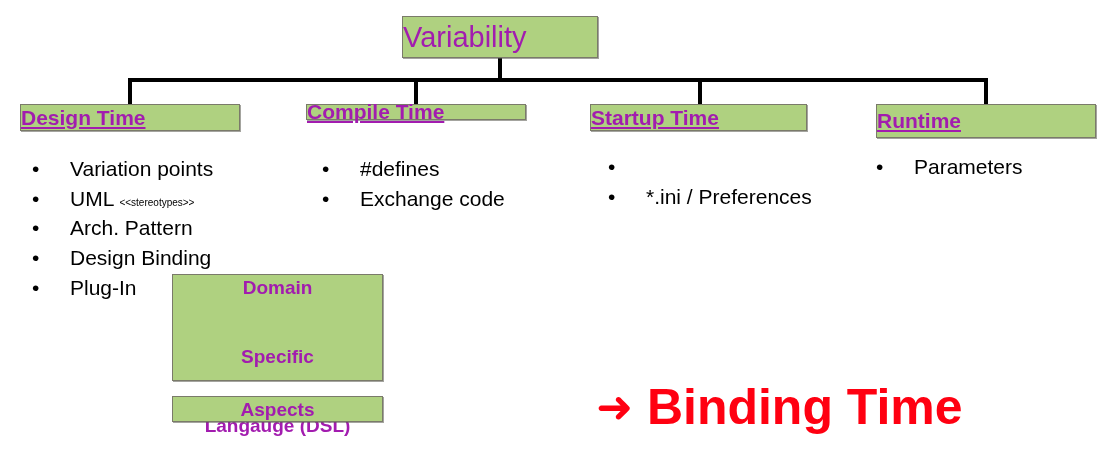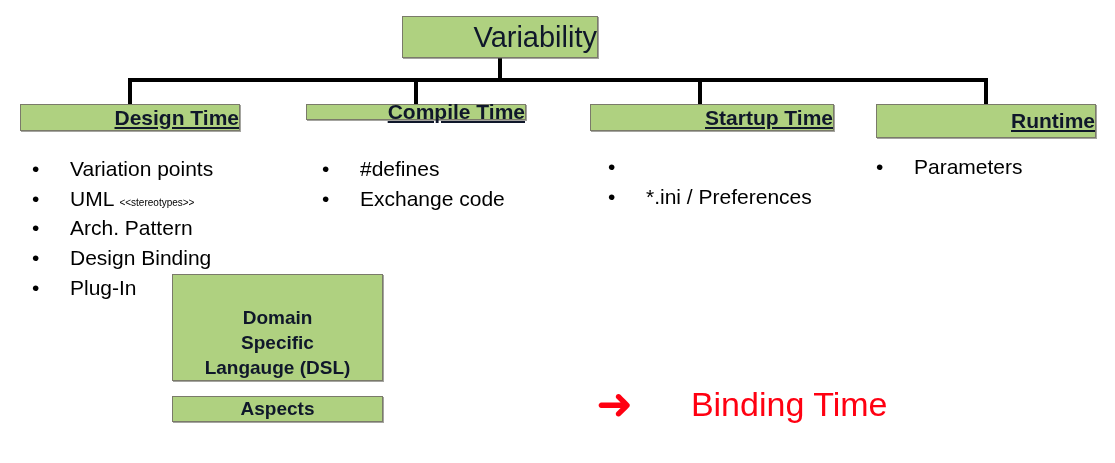--- a/index.html
+++ b/index.html
@@ -20,40 +20,41 @@
 
   
   .gbox {
     position: absolute;
     background: #AFD180;
     border: 1px solid #7a7a6a;
     box-sizing: border-box;
     box-shadow: 1px 1px 0 0 rgba(90,90,80,0.55);
     display: flex;
     align-items: center;
-    justify-content: flex-end;
+    justify-content: flex-start;
     text-align: center;
-    color: #0f172a;
+    color: #a21caf;
     z-index: 3;
   }
   .gbox.title {
     font-size: 29px;
     font-weight: 400;
     letter-spacing: 0px;
   }
   .gbox.header {
     font-size: 21px;
     font-weight: bold;
     text-decoration: underline;
   }
   .gbox.block {
     font-size: 19px;
     font-weight: bold;
     line-height: 1.32;
     flex-direction: column;
+    gap: 44px;
   }
 
   
   .line {
     position: absolute;
     background: #000000;
     z-index: 1;
   }
   .line.v { width: 4px; }
   .line.h { height: 4px; }
@@ -100,24 +101,23 @@
     white-space: nowrap;
   }
   #binding-time .arrow {
     font-size: 44px;
     line-height: 1;
     margin-right: 14px;
     font-family: "DejaVu Sans", sans-serif;
     font-weight: bold;
   }
   #binding-time .bt-label {
-    font-size: 34px;
+    font-size: 50px;
     line-height: 1;
-    font-weight: 400;
-    margin-left: 44px;
+    font-weight: 700;
   }
 </style>
 </head>
 <body>
 
 <div id="canvas">
 
   <div class="gbox title" style="left:402px; top:16px; width:196px; height:42px;">
     <span>Variability</span>
   </div>
@@ -131,21 +131,21 @@
   <div class="line v" style="left:984px; top:78px; width:4px; height:27px;"></div>
 
   <div class="gbox header" style="left:20px; top:104px; width:220px; height:27px;">
     <span>Design Time</span>
   </div>
 
   <div class="gbox header" style="left:306px; top:104px; width:220px; height:16px;">
     <span>Compile Time</span>
   </div>
 
-  <div class="gbox header" style="left:590px; top:104px; width:244px; height:27px;">
+  <div class="gbox header" style="left:590px; top:104px; width:217px; height:27px;">
     <span>Startup Time</span>
   </div>
 
   <div class="gbox header" style="left:876px; top:104px; width:220px; height:34px;">
     <span>Runtime</span>
   </div>
 
   <div class="bullets" style="left:32px; top:155px; width:260px;">
     <div class="bullet-row">
       <span class="bullet-dot">•</span>

